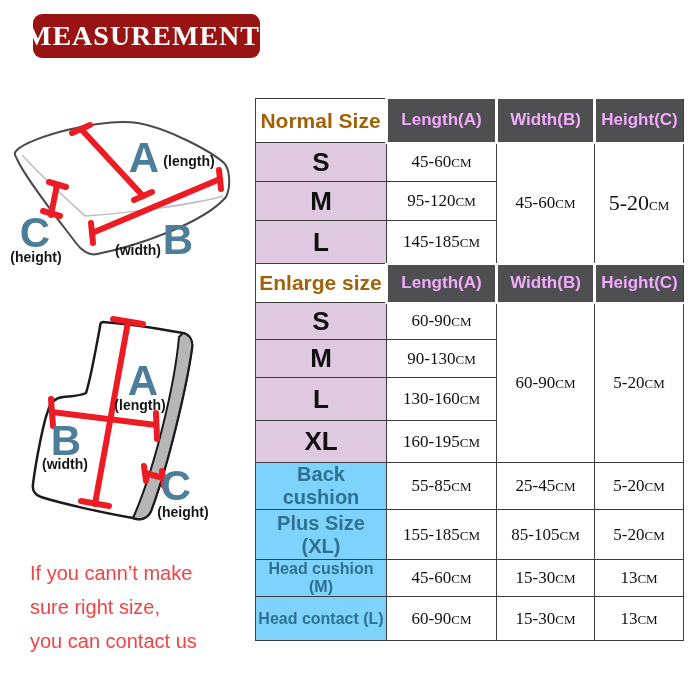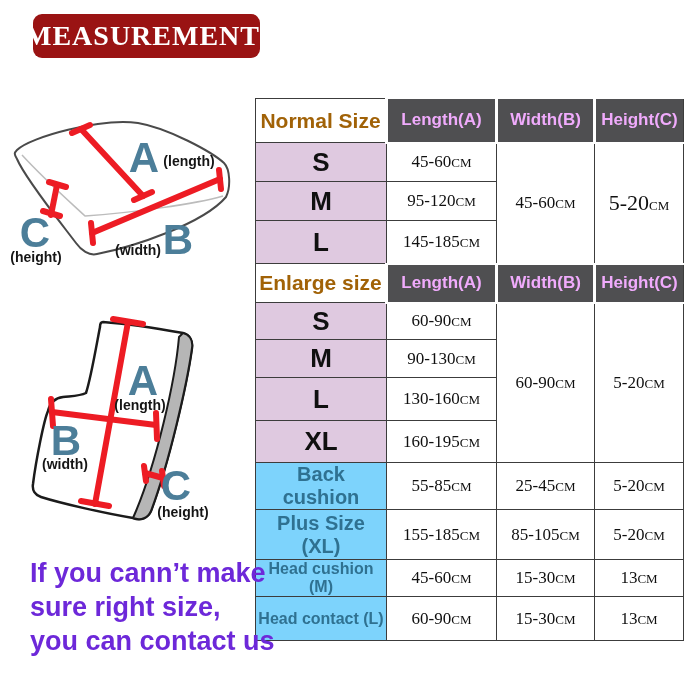--- a/index.html
+++ b/index.html
@@ -28,22 +28,22 @@
   th.dark.last{border-right:1px solid #3c3c3c;}
   tr.mid-head th.dark{border-top:2px solid #ffffff;}
   td.section-label{background:#ffffff;color:#a16207;font-weight:bold;font-size:21px;}
   td.pink{background:#dfc9e0;font-size:26px;font-weight:bold;color:#101010;}
   td.val{background:#ffffff;font-family:"Liberation Serif", serif;font-size:17px;color:#101010;}
   td.val .unit{font-size:13px;margin-top:8px;}
   td.rowlabel{background:#7dd3fc;color:#2f7191;font-weight:bold;font-size:20px;}
   td.rowlabel.small{font-size:16px;}
 
   
-  .note{position:absolute;left:30px;top:556px;font-size:27px;line-height:34px;
-        font-weight:700;color:#6d28d9;}
+  .note{position:absolute;left:30px;top:556px;font-size:20px;line-height:34px;
+        font-weight:400;color:#ef4444;}
   .note div{white-space:nowrap;}
 </style>
 </head>
 <body>
 
 <div class="stage">
 
   <div class="title-box">
     <span>MEASUREMENT</span>
   </div>

